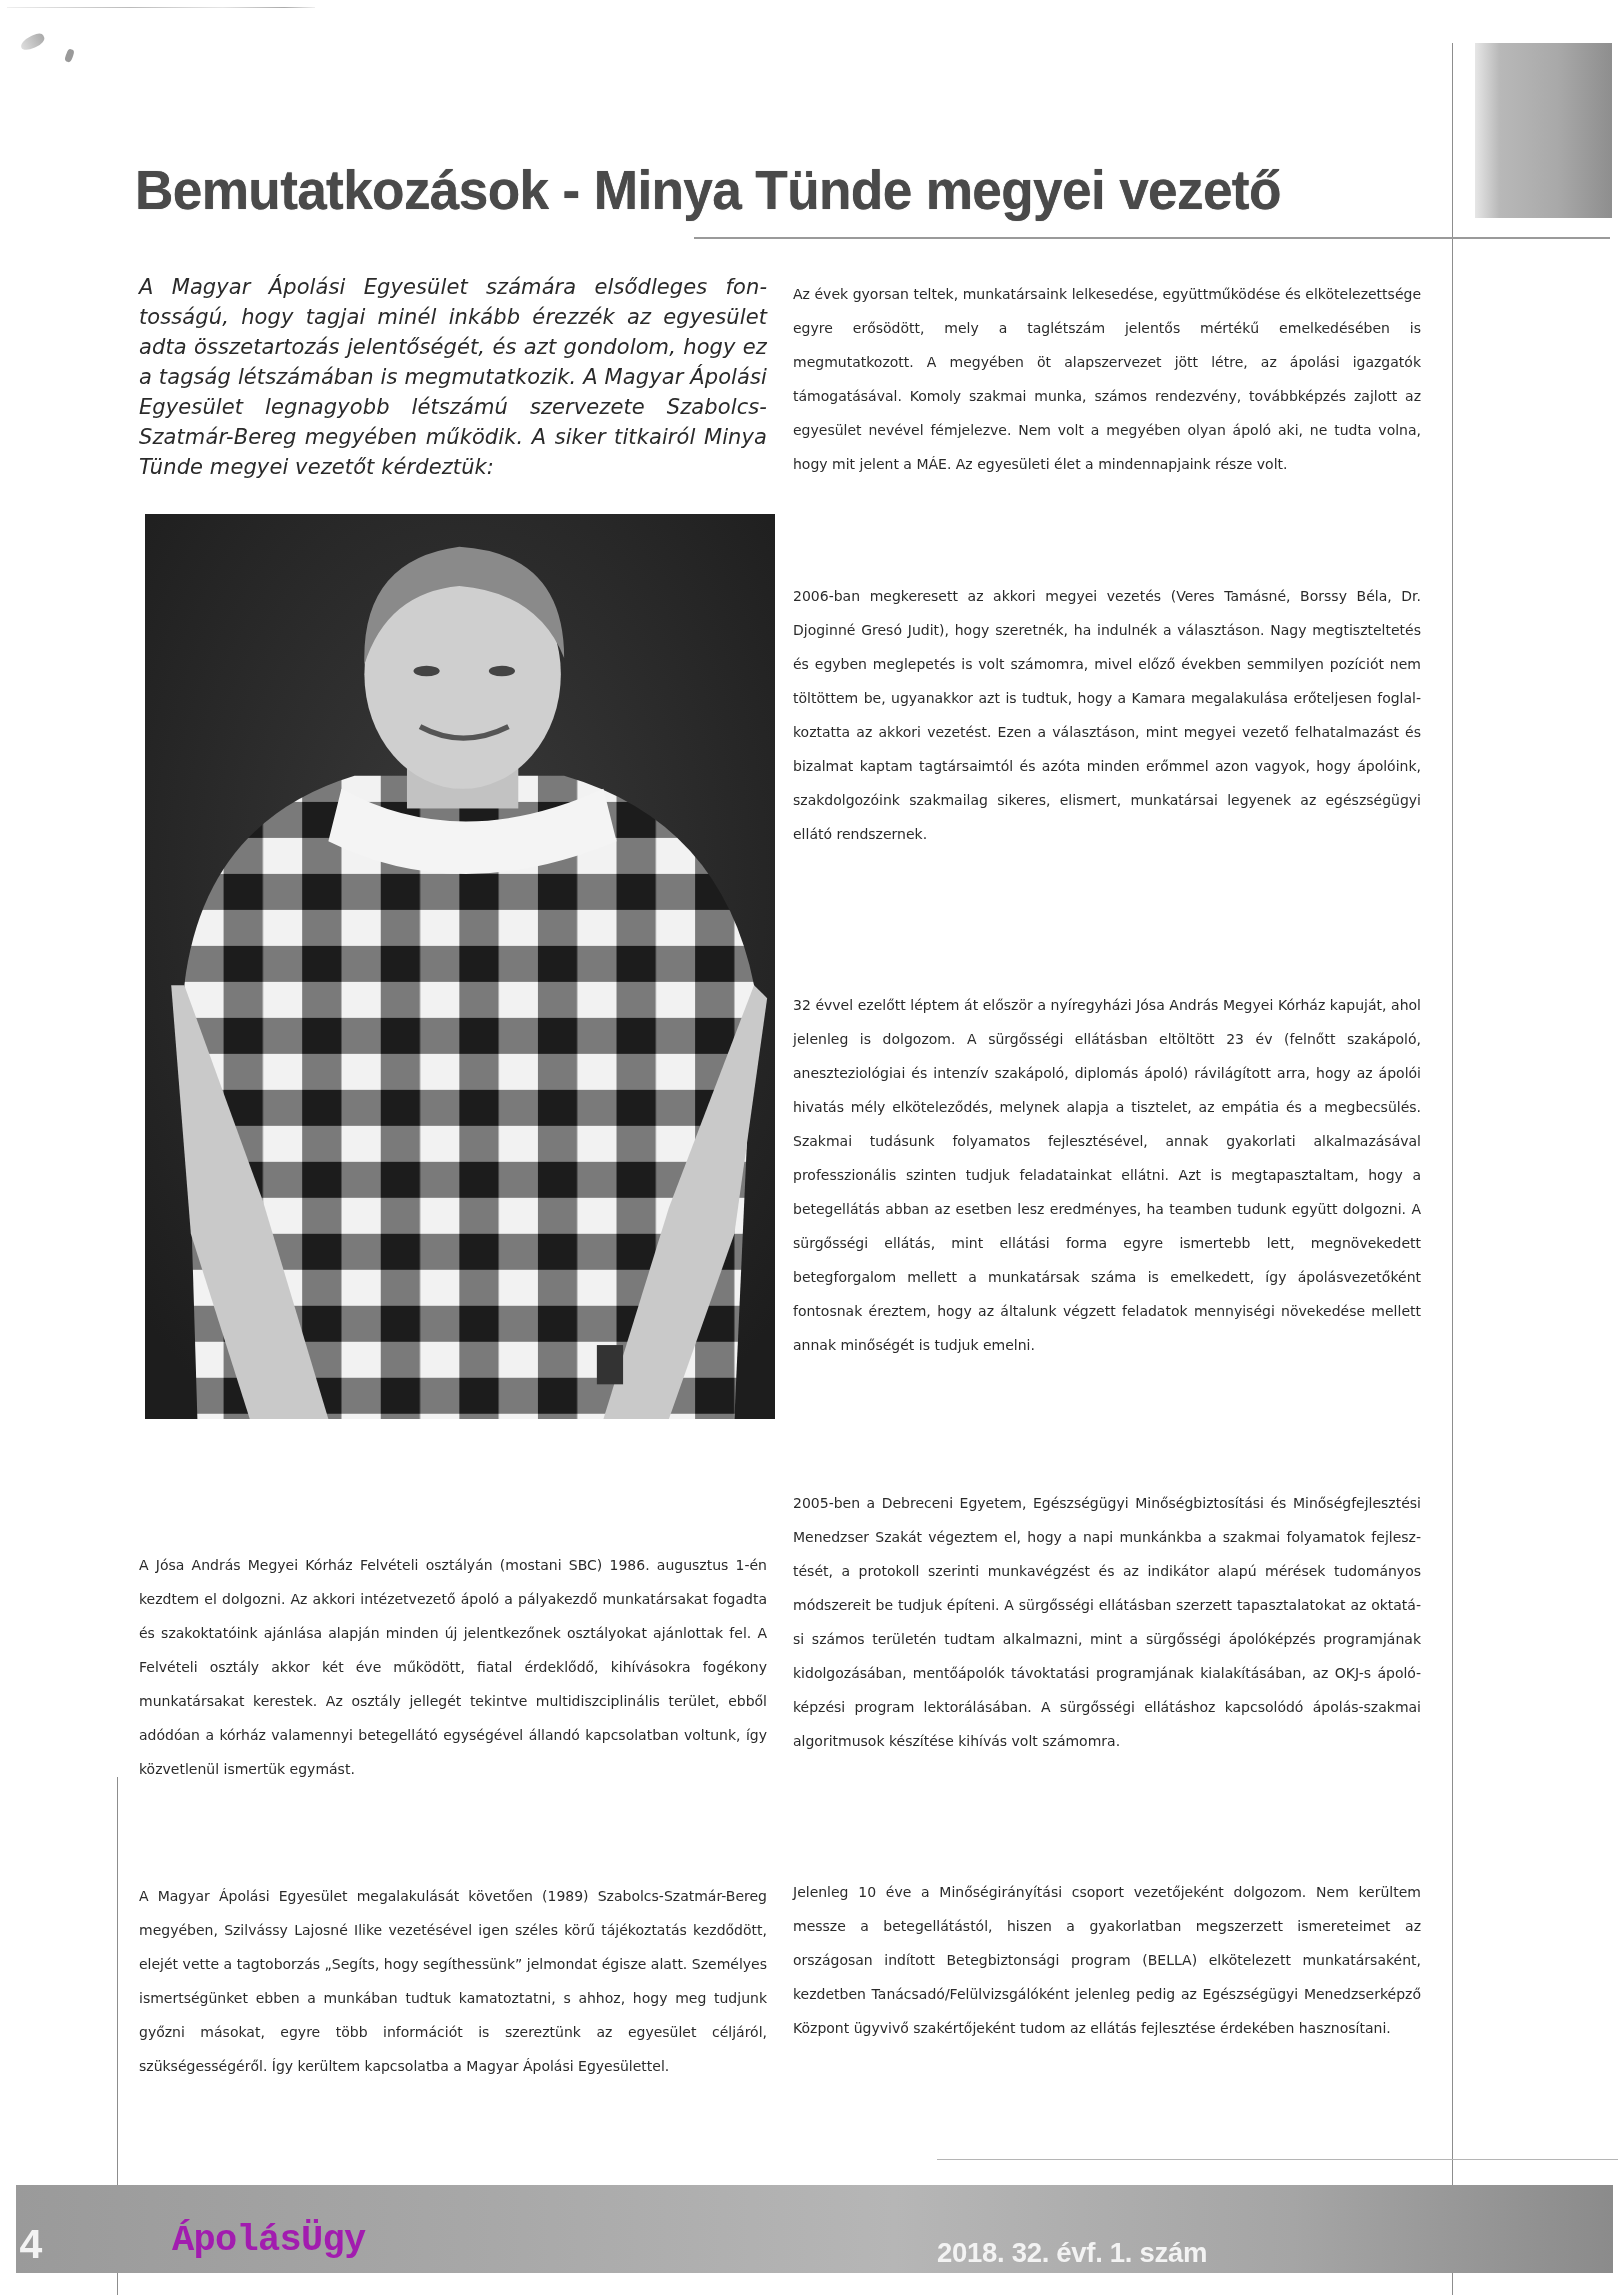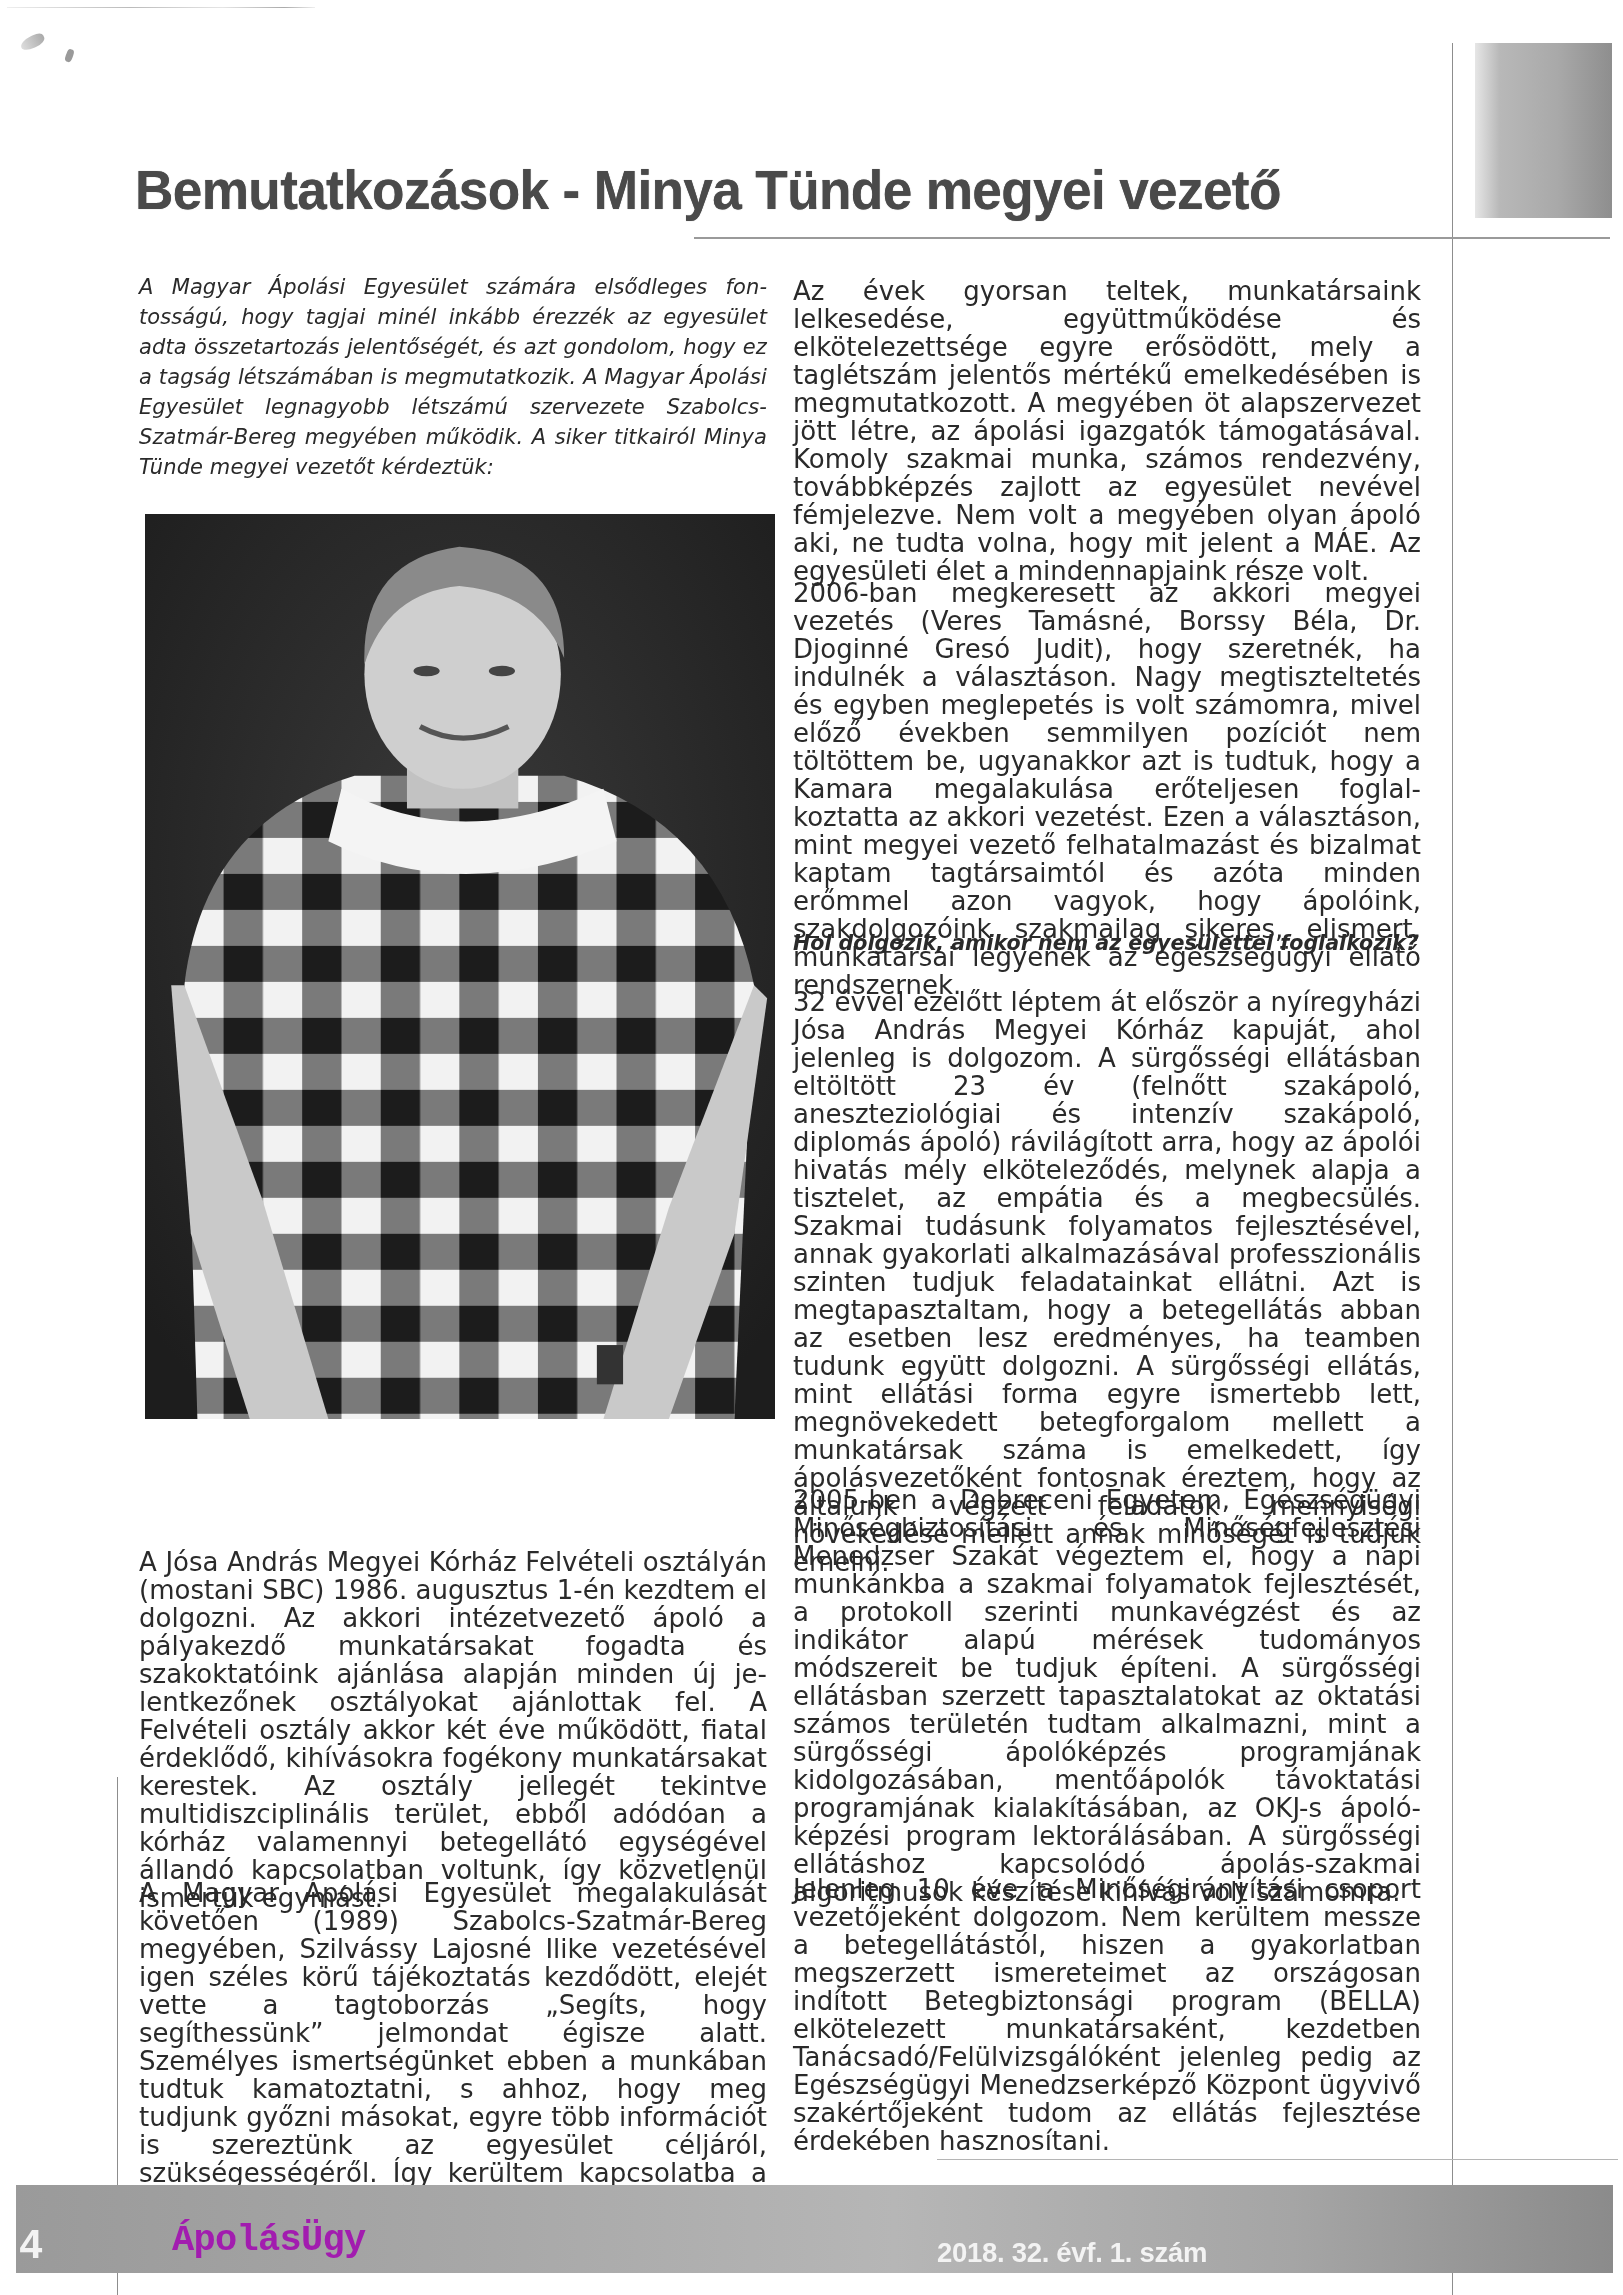--- a/index.html
+++ b/index.html
@@ -27,21 +27,21 @@
            font-family:"Liberation Sans", sans-serif; font-weight:700;
            font-size:56px; letter-spacing:-0.7px; color:#4a4a4a;
            transform:scaleX(0.95); transform-origin:left top; white-space:nowrap;
            text-shadow:0 0 0.7px #555; }
   .title-rule { position:absolute; left:694px; top:237px; width:916px; height:2px; background:#9a9a9a; }
 
   .col { position:absolute; }
   .col-left  { left:139px; width:628px; }
   .col-right { left:793px; width:628px; }
 
-  p { margin:0; font-size:26px; line-height:28px; text-align:justify; hyphens:manual; }
+  p { margin:0; font-size:14px; line-height:34px; text-align:justify; hyphens:manual; }
   .lead { font-style:italic; font-size:21px; line-height:30px; letter-spacing:0.1px; }
   .question { font-style:italic; font-weight:700; font-size:20.6px; line-height:30px; text-align:left; }
 
   .photo { position:absolute; left:145px; top:514px; width:630px; height:905px;
            background:#2b2b2b; overflow:hidden; }
   .photo svg { width:100%; height:100%; display:block; }
 
   .footer-band { position:absolute; left:15.7px; top:2185px; width:1597px; height:88px;
                  background:linear-gradient(90deg,#9a9a9a 0%,#a8a8a8 30%,#b6b6b6 55%,#a5a5a5 80%,#8b8b8b 100%); }
   .footer-page { position:absolute; left:19.6px; top:2224px; font-family:"Liberation Sans", sans-serif;
@@ -116,23 +116,20 @@
   </div>
 
   <div class="col col-right" style="top:277px;">
     <p>Az évek gyorsan teltek, munkatársaink lelkesedése, együttműködése és elkötelezettsége egyre erősödött, mely a taglétszám jelentős mértékű emelkedésében is megmutatkozott. A megyében öt alapszervezet jött létre, az ápolási igazgatók támogatásával. Komoly szakmai mun­ka, számos rendezvény, továbbképzés zajlott az egyesület nevével fémjelezve. Nem volt a megyében olyan ápoló aki, ne tudta volna, hogy mit jelent a MÁE. Az egyesületi élet a mindennapjaink része volt.</p>
   </div>
 
   <div class="col col-right" style="top:579px;">
     <p>2006-ban megkeresett az akkori megyei vezetés (Veres Tamásné, Borssy Béla, Dr. Djoginné Gresó Judit), hogy sze­retnék, ha indulnék a választáson. Nagy megtiszteltetés és egyben meglepetés is volt számomra, mivel előző években semmilyen pozíciót nem töltöttem be, ugyanakkor azt is tudtuk, hogy a Kamara megalakulása erőteljesen foglal­koztatta az akkori vezetést. Ezen a választáson, mint me­gyei vezető felhatalmazást és bizalmat kaptam tagtársaim­tól és azóta minden erőmmel azon vagyok, hogy ápolóink, szakdolgozóink szakmailag sikeres, elismert, munkatársai legyenek az egészségügyi ellátó rendszernek.</p>
   </div>
 
-  <div class="col col-right" style="top:928px;">
-    <p class="question">Hol dolgozik, amikor nem az egyesülettel foglalkozik?</p>
-  </div>
 
   <div class="col col-right" style="top:988px;">
     <p>32 évvel ezelőtt léptem át először a nyíregyházi Jósa And­rás Megyei Kórház kapuját, ahol jelenleg is dolgozom. A sürgősségi ellátásban eltöltött 23 év (felnőtt szakápoló, aneszteziológiai és intenzív szakápoló, diplomás ápoló) rá­világított arra, hogy az ápolói hivatás mély elköteleződés, melynek alapja a tisztelet, az empátia és a megbecsülés. Szakmai tudásunk folyamatos fejlesztésével, annak gyakor­lati alkalmazásával professzionális szinten tudjuk feladata­inkat ellátni. Azt is megtapasztaltam, hogy a betegellátás abban az esetben lesz eredményes, ha teamben tudunk együtt dolgozni. A sürgősségi ellátás, mint ellátási forma egyre ismertebb lett, megnövekedett betegforgalom mel­lett a munkatársak száma is emelkedett, így ápolásveze­tőként fontosnak éreztem, hogy az általunk végzett fel­adatok mennyiségi növekedése mellett annak minőségét is tudjuk emelni.</p>
   </div>
 
   <div class="col col-right" style="top:1486px;">
     <p>2005-ben a Debreceni Egyetem, Egészségügyi Minőségbiz­tosítási és Minőségfejlesztési Menedzser Szakát végeztem el, hogy a napi munkánkba a szakmai folyamatok fejlesz­tését, a protokoll szerinti munkavégzést és az indikátor alapú mérések tudományos módszereit be tudjuk építeni. A sürgősségi ellátásban szerzett tapasztalatokat az oktatá­si számos területén tudtam alkalmazni, mint a sürgősségi ápolóképzés programjának kidolgozásában, mentőápolók távoktatási programjának kialakításában, az OKJ-s ápoló­képzési program lektorálásában. A sürgősségi ellátáshoz kapcsolódó ápolás-szakmai algoritmusok készítése kihívás volt számomra.</p>
   </div>
 
   <div class="col col-right" style="top:1875px;">

